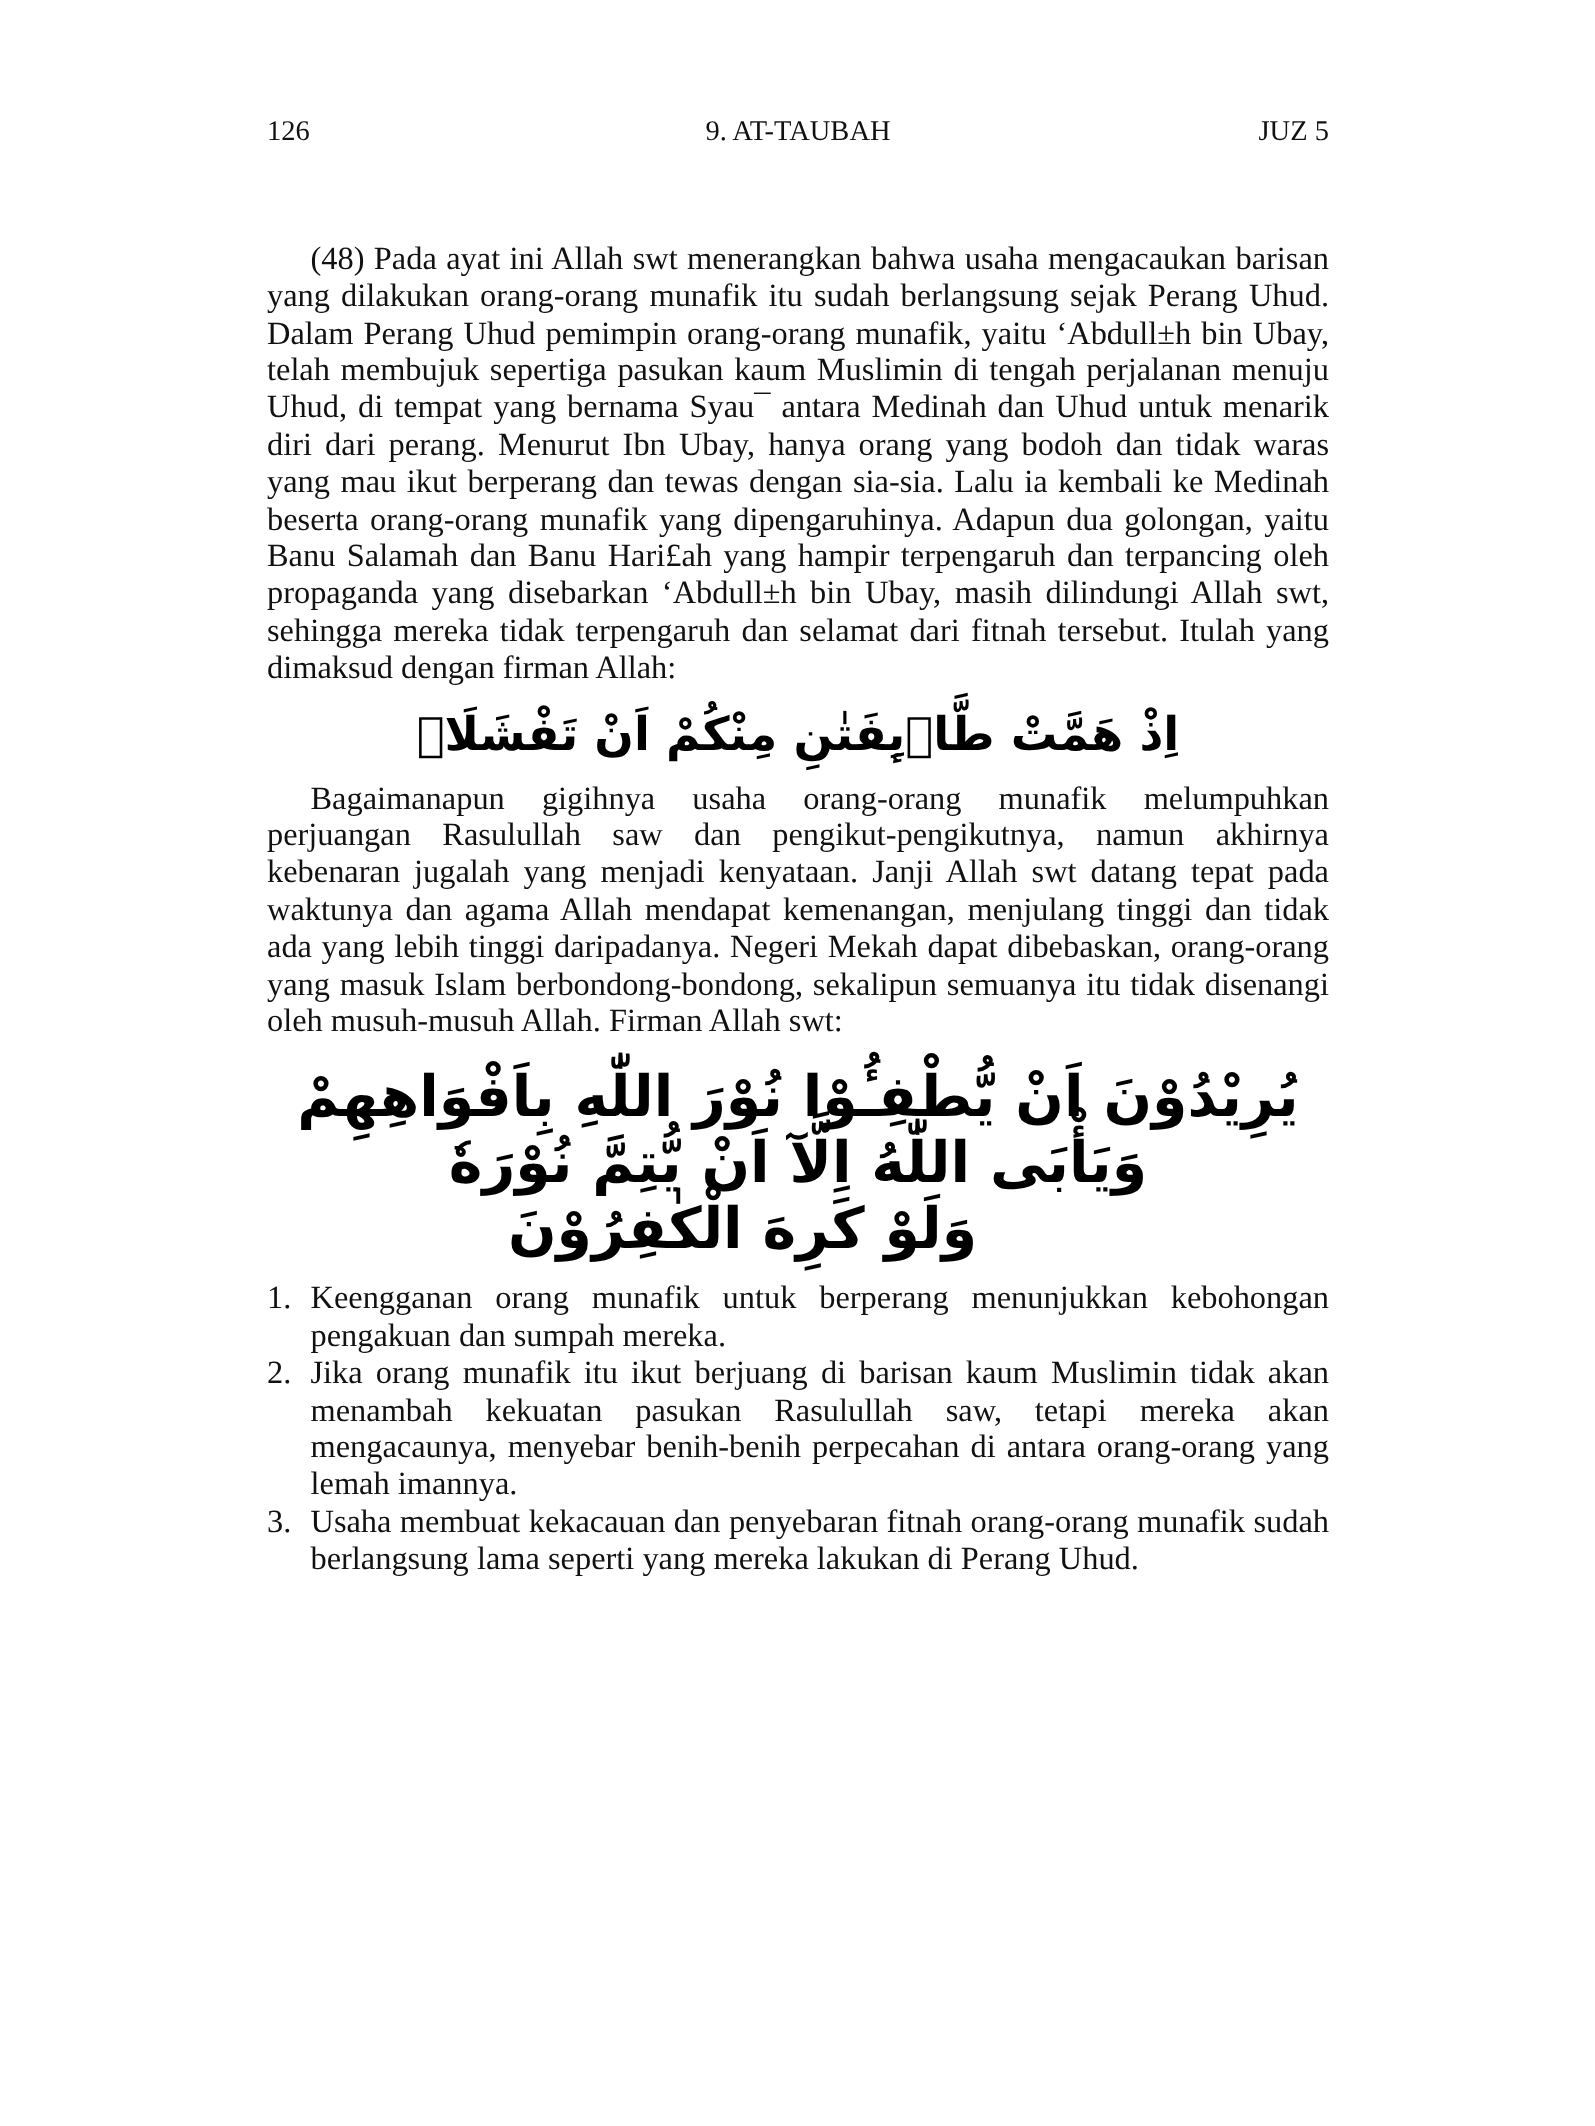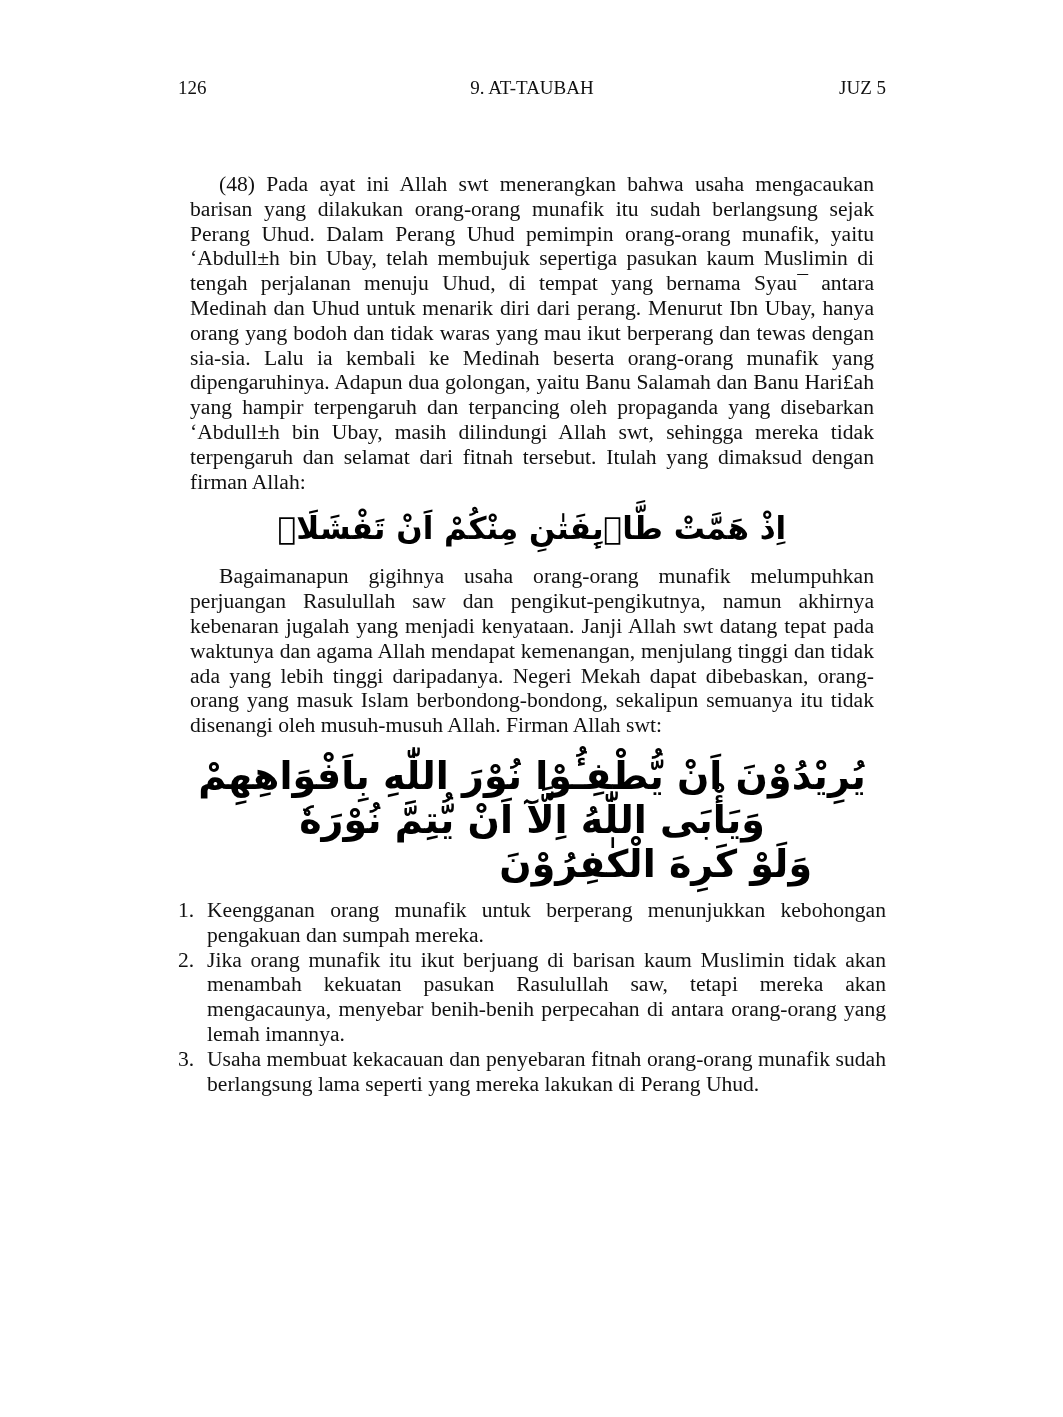--- a/index.html
+++ b/index.html
@@ -31,21 +31,21 @@
     .running-head .right { position: absolute; right: 0; }
 
     .body-text {
       position: absolute;
       top: 160px;
       left: 0;
       width: 708px;
       font-size: 21.6px;
       line-height: 24.8px;
     }
-    p { margin: 12px; text-align: justify; }
+    p { margin: 0; text-align: justify; }
     p.indent { text-indent: 29px; }
     .justify-last { text-align-last: justify; }
     .arabic-block {
       direction: rtl;
       text-align: center;
       font-family: "DejaVu Sans", sans-serif;
       font-weight: bold;
       color: #000;
     }
     .arabic-1 {
@@ -53,21 +53,21 @@
       font-size: 31px;
       line-height: 44px;
       height: 46px;
     }
     .arabic-2 {
       margin: 16px 0 12px 0;
       font-size: 38px;
       line-height: 44px;
     }
     .arabic-2 .line { display: block; }
-    .arabic-2 .line2 { text-align: right; padding-right: 74px; }
+    .arabic-2 .line2 { text-align: center; padding-right: 74px; }
     .trans { font-style: italic; }
     .cite { font-style: normal; }
     .section-heading {
       font-weight: bold;
       margin-top: 26px;
       font-size: 21.6px;
       line-height: 24.8px;
     }
     ol.conclusions {
       list-style: none;

